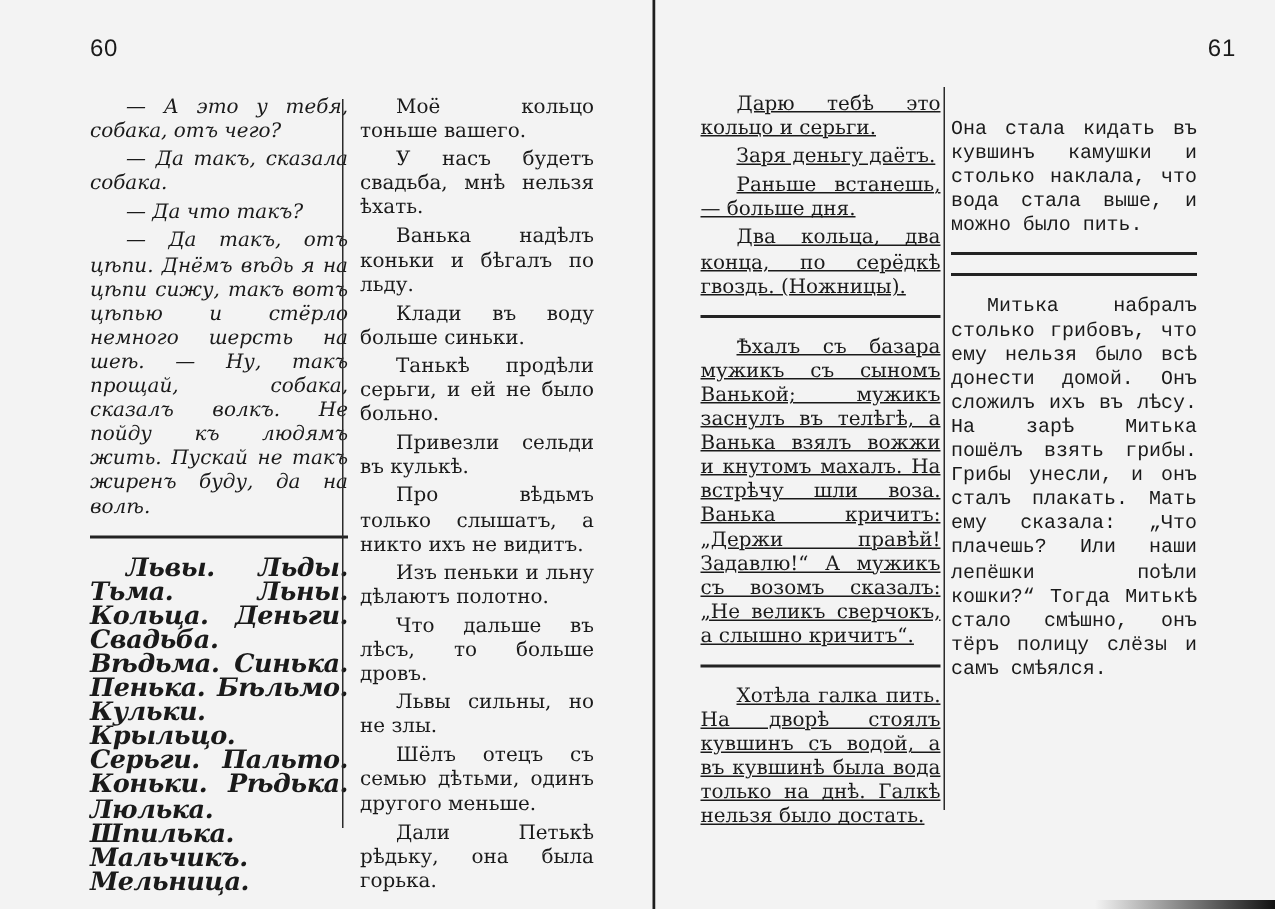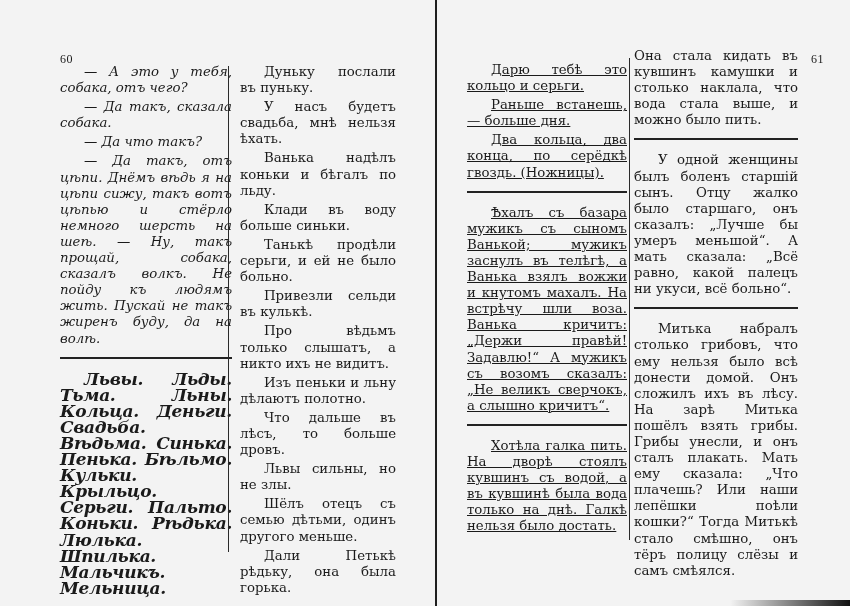--- a/index.html
+++ b/index.html
@@ -15,23 +15,23 @@
       position: absolute; top: 0; height: 606px;
       background: #f3f3f3;
     }
     .page-left { left: 0; width: 436px; }
     .page-right { left: 437px; width: 446px; }
     .gutter {
       position: absolute; left: 435px; top: 0; width: 2px; height: 606px;
       background: #1e1e1e;
     }
     .page-num {
-      position: absolute; top: 52px;
-      font-size: 12px; letter-spacing: 0.5px;
-      font-family: Liberation Serif, serif;
+      position: absolute; top: 24px;
+      font-size: 16px; letter-spacing: 0.5px;
+      font-family: Liberation Sans, sans-serif;
     }
     .page-left .page-num { left: 60px; }
     .page-right .page-num { left: 765px; left: auto; right: 59px; }
 
     .col {
       position: absolute;
       font-size: 13.3px;
       line-height: 16.1px;
       text-align: justify;
     }
@@ -42,21 +42,21 @@
     }
     .colsep {
       position: absolute; width: 1px; background: #2a2a2a;
     }
     
     #c1 { left: 60px; top: 64px; width: 172px; font-style: italic; }
     #c2 { left: 232px; top: 64px; width: 156px; padding-left: 8px; }
     #sep1 { left: 228px; top: 66px; height: 486px; }
     
     #c3 { left: 467px; top: 62px; width: 160px; text-decoration: underline; }
-    #c4 { left: 634px; top: 48px; width: 164px; }
+    #c4 { left: 634px; top: 78px; width: 164px; font-family: Liberation Mono, monospace; }
     #sep2 { left: 629px; top: 58px; height: 482px; }
 
     .heavy { font-weight: bold; letter-spacing: -0.3px; font-size: 17px; }
     .bottom-shadow {
       position: absolute; right: 0; bottom: 0; width: 120px; height: 6px;
       background: linear-gradient(to right, rgba(0,0,0,0), #111);
     }
   </style>
 </head>
 <body>
@@ -74,21 +74,21 @@
       <div class="rule"></div>
       <p class="heavy">Львы. Льды. Тьма. Льны. Кольца. Деньги. Свадьба. Вѣдьма. Синька. Пенька. Бѣльмо. Кульки. Крыльцо. Серьги. Пальто. Коньки. Рѣдька. Люлька. Шпилька. Мальчикъ. Мельница.</p>
       <div class="rule"></div>
       <p>У меня только мѣдныя деньги.</p>
       <p>Моему пальцу мужикъ.</p>
     </div>
 
     <div class="colsep" id="sep1"></div>
 
     <div class="col" id="c2">
-      <p>Дуньку послали въ пуньку.</p>
+      <p>Моё кольцо тоньше вашего.</p>
       <p>У насъ будетъ свадьба, мнѣ нельзя ѣхать.</p>
       <p>Ванька надѣлъ коньки и бѣгалъ по льду.</p>
       <p>Клади въ воду больше синьки.</p>
       <p>Танькѣ продѣли серьги, и ей не было больно.</p>
       <p>Привезли сельди въ кулькѣ.</p>
       <p>Про вѣдьмъ только слышатъ, а никто ихъ не видитъ.</p>
       <p>Изъ пеньки и льну дѣлаютъ полотно.</p>
       <p>Что дальше въ лѣсъ, то больше дровъ.</p>
       <p>Львы сильны, но не злы.</p>
       <p>Шёлъ отецъ съ семью дѣтьми, одинъ другого меньше.</p>
@@ -97,32 +97,32 @@
   </div>
 
   <div class="gutter"></div>
 
   <div class="page page-right">
     <div class="page-num">61</div>
   </div>
 
   <div class="col" id="c3">
     <p>Дарю тебѣ это кольцо и серьги.</p>
+    <p>Заря деньгу даётъ.</p>
     <p>Раньше встанешь, — больше дня.</p>
     <p>Два кольца, два конца, по серёдкѣ гвоздь. (Ножницы).</p>
     <div class="rule"></div>
     <p>Ѣхалъ съ базара мужикъ съ сыномъ Ванькой; мужикъ заснулъ въ телѣгѣ, а Ванька взялъ вожжи и кнутомъ махалъ. На встрѣчу шли воза. Ванька кричитъ: „Держи правѣй! Задавлю!“ А мужикъ съ возомъ сказалъ: „Не великъ сверчокъ, а слышно кричитъ“.</p>
     <div class="rule"></div>
     <p>Хотѣла галка пить. На дворѣ стоялъ кувшинъ съ водой, а въ кувшинѣ была вода только на днѣ. Галкѣ нельзя было достать.</p>
   </div>
 
   <div class="colsep" id="sep2"></div>
 
   <div class="col" id="c4">
     <p class="noindent">Она стала кидать въ кувшинъ камушки и столько наклала, что вода стала выше, и можно было пить.</p>
     <div class="rule"></div>
-    <p>У одной женщины былъ боленъ старшій сынъ. Отцу жалко было старшаго, онъ сказалъ: „Лучше бы умеръ меньшой“. А мать сказала: „Всё равно, какой палецъ ни укуси, всё больно“.</p>
     <div class="rule"></div>
     <p>Митька набралъ столько грибовъ, что ему нельзя было всѣ донести домой. Онъ сложилъ ихъ въ лѣсу. На зарѣ Митька пошёлъ взять грибы. Грибы унесли, и онъ сталъ плакать. Мать ему сказала: „Что плачешь? Или наши лепёшки поѣли кошки?“ Тогда Митькѣ стало смѣшно, онъ тёръ полицу слёзы и самъ смѣялся.</p>
   </div>
 
   <div class="bottom-shadow"></div>
 </div>
 
 </body></html>

